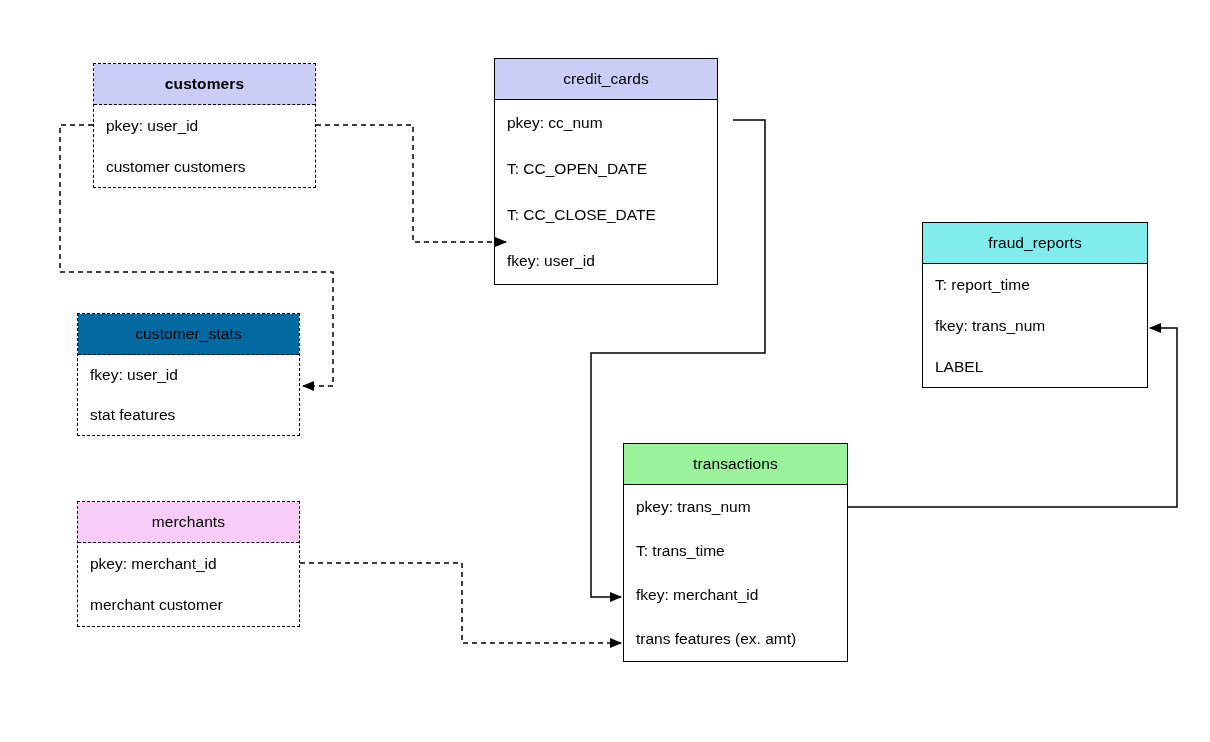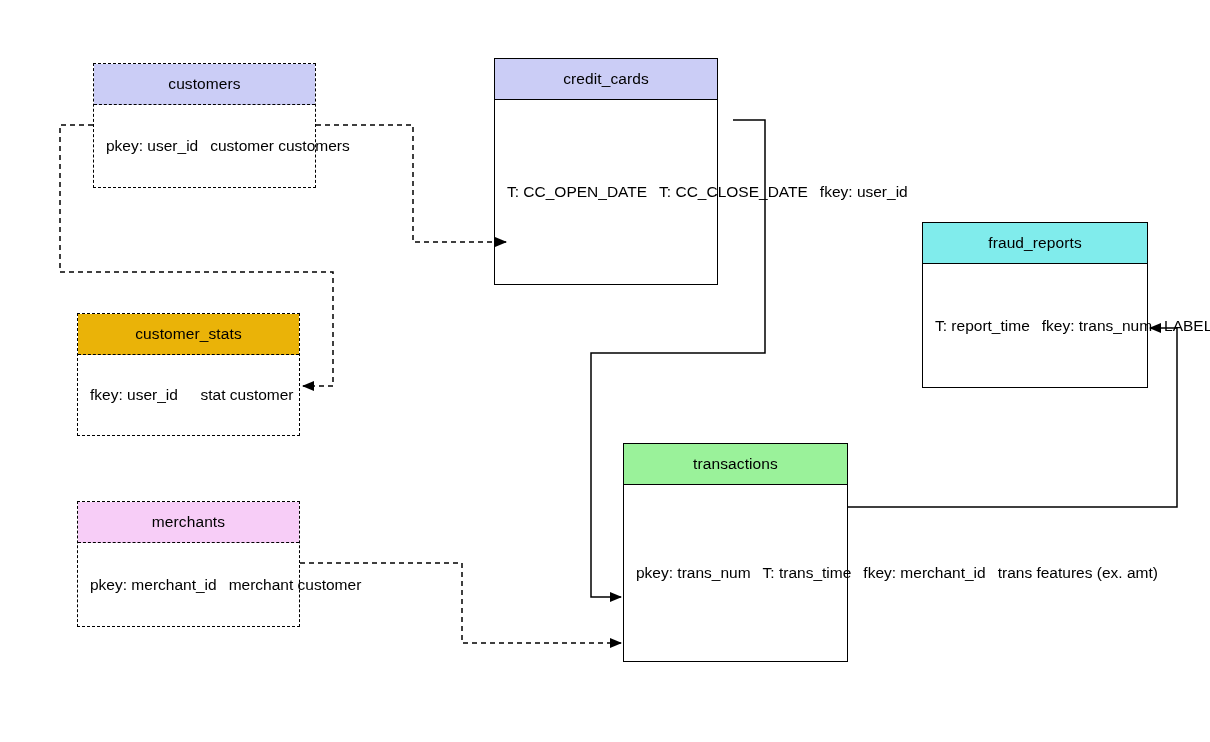--- a/index.html
+++ b/index.html
@@ -45,21 +45,21 @@
     font-size: 15.5px;
     color: #000000;
     letter-spacing: 0.1px;
   }
   .table.dashed .table-header {
     border-bottom-style: dashed;
   }
   .table-body {
     flex: 1 1 auto;
     display: flex;
-    flex-direction: row;
+    flex-direction: column;
   }
   .table-row {
     flex: 1 1 0;
     display: flex;
     align-items: center;
     padding-left: 12px;
     font-size: 15.5px;
     color: #000000;
     white-space: nowrap;
   }
@@ -88,41 +88,42 @@
     <path d="M93,125 H60 V272 H333 V386 H303" fill="none" stroke="#000000" stroke-width="1.5" stroke-dasharray="5,4" marker-end="url(#arrow)"></path>
 
     <path d="M733,120 H765 V353 H591 V597 H621" fill="none" stroke="#000000" stroke-width="1.5" marker-end="url(#arrow)"></path>
 
     <path d="M300,563 H462 V643 H621" fill="none" stroke="#000000" stroke-width="1.5" stroke-dasharray="5,4" marker-end="url(#arrow)"></path>
 
     <path d="M848,507 H1177 V328 H1150" fill="none" stroke="#000000" stroke-width="1.5" marker-end="url(#arrow)"></path>
   </svg>
 
   <div id="tbl-customers" class="table dashed">
-    <div class="table-header" style="background-color: rgb(203, 205, 246);">customers</div>
+    <div class="table-header" style="background-color: rgb(203, 205, 246); font-weight: bold;">customers</div>
     <div class="table-body">
       <div class="table-row">pkey: user_id</div>
       <div class="table-row">customer customers</div>
     </div>
   </div>
 
   <div id="tbl-credit-cards" class="table">
     <div class="table-header" style="background-color: rgb(203, 205, 246);">credit_cards</div>
     <div class="table-body">
+      <div class="table-row">pkey: cc_num</div>
       <div class="table-row">T: CC_OPEN_DATE</div>
       <div class="table-row">T: CC_CLOSE_DATE</div>
       <div class="table-row">fkey: user_id</div>
     </div>
   </div>
 
   <div id="tbl-customer-stats" class="table dashed">
-    <div class="table-header" style="background-color: #eab308; text-align: center;">customer_stats</div>
+    <div class="table-header" style="background-color: #0369a1; text-align: center;">customer_stats</div>
     <div class="table-body">
       <div class="table-row">fkey: user_id</div>
-      <div class="table-row">stat customer</div>
+      <div class="table-row">stat features</div>
     </div>
   </div>
 
   <div id="tbl-merchants" class="table dashed">
     <div class="table-header" style="background-color: rgb(247, 205, 247); text-align: right;">merchants</div>
     <div class="table-body">
       <div class="table-row">pkey: merchant_id</div>
       <div class="table-row">merchant customer</div>
     </div>
   </div>

